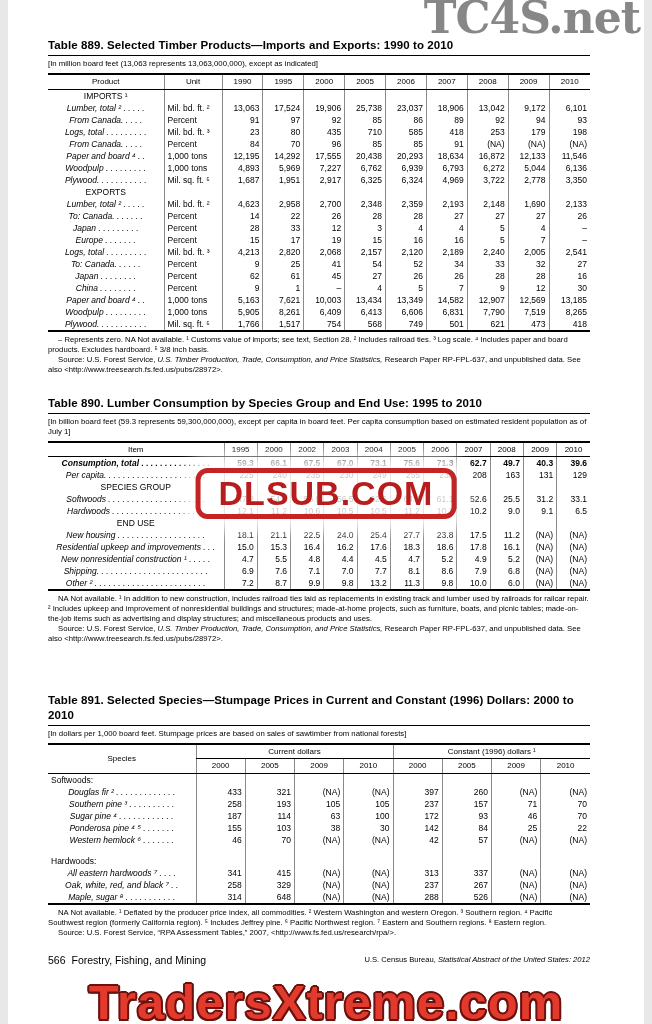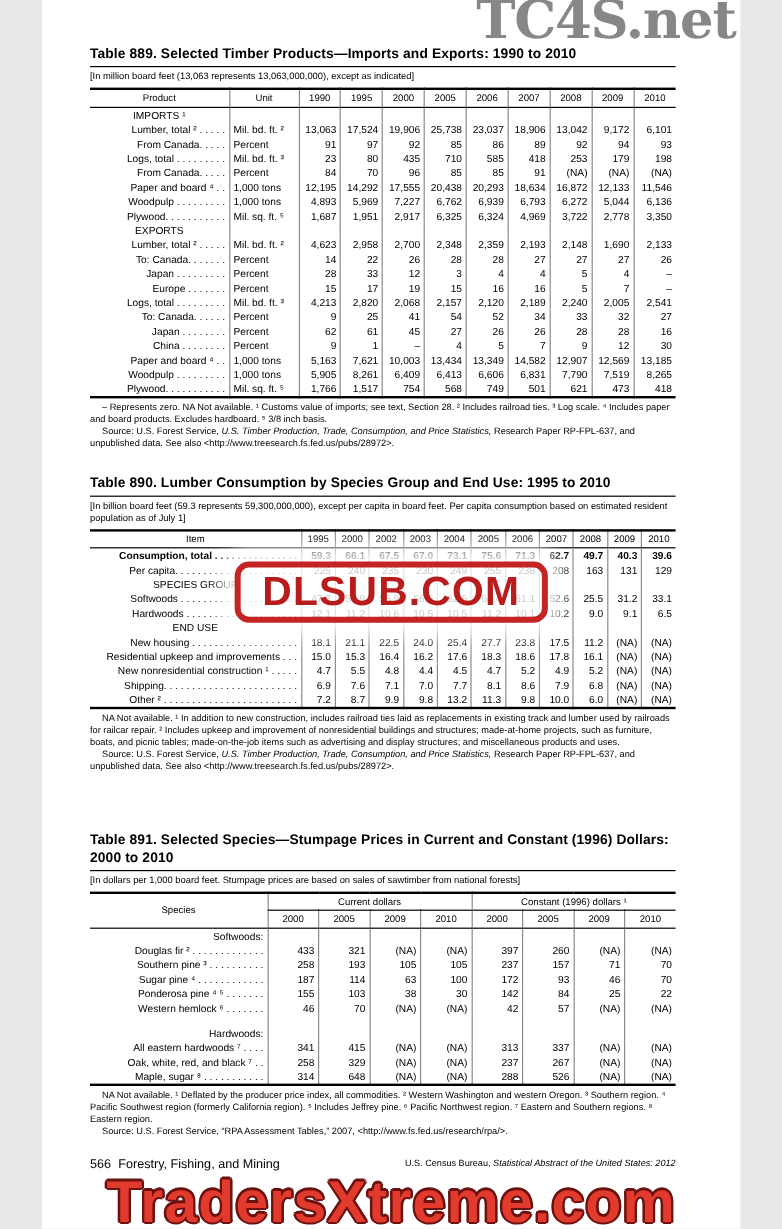--- a/index.html
+++ b/index.html
@@ -1,18 +1,18 @@
 <!DOCTYPE html>
 <html><head>
 <meta charset="utf-8">
 <style>
   * { box-sizing: border-box; }
   html,body { margin:0; padding:0; background:#e8e8e8; }
   .page {
-    position:relative; width:582px; height:1024px; background:#ffffff;
+    position:relative; width:636px; height:1024px; background:#ffffff;
     font-family:"Liberation Sans", sans-serif; color:#000; overflow:hidden;
     margin:0 auto;
   }
   .content { padding:38px 54px 0 40px; position:relative; z-index:1; }
 
   .tbl-title {
     font-size:11.5px; font-weight:bold; margin:0; padding:0 0 3px 0;
     border-bottom:1px solid #000; line-height:1.25; letter-spacing:0.1px;
   }
   .tbl-note { font-size:7.8px; margin:3px 0 4px 0; line-height:1.25; }
@@ -24,25 +24,25 @@
   }
   table.tbl th {
     font-weight:normal; font-size:8px; text-align:center;
     border-bottom:1px solid #000; padding:2px 1px; line-height:1.2;
   }
   table.tbl th, table.tbl td { border-left:1px solid #8a8a8a; }
   table.tbl th.first, table.tbl td.item, table.tbl td.sec, table.tbl td.firstcell { border-left:none; }
   table.tbl td { padding:0 3px; height:12px; line-height:12px; white-space:nowrap; overflow:hidden; }
   td.num { text-align:right; }
   td.unit { text-align:left; }
-  td.item { text-align:right; }
+  td.item { text-align:center;font-style:italic; }
   td.ind1 { padding-left:10px; }
   td.ind2 { padding-left:18px; }
   td.sec { text-align:center; padding-top:3px; height:13px; }
-  td.sec.left { text-align:right; }
+  td.sec.left { text-align:left; }
   tr.bold td { font-weight:bold; }
   tr.spacer td { height:9px; }
   th.group { border-bottom:1px solid #000; }
 
   .footnotes { margin-top:3px; }
   .fn { font-size:7.7px; line-height:1.3; margin:0; text-indent:10px; }
 
   .gap890 { height:21px; }
   .gap891 { height:49px; }
 

